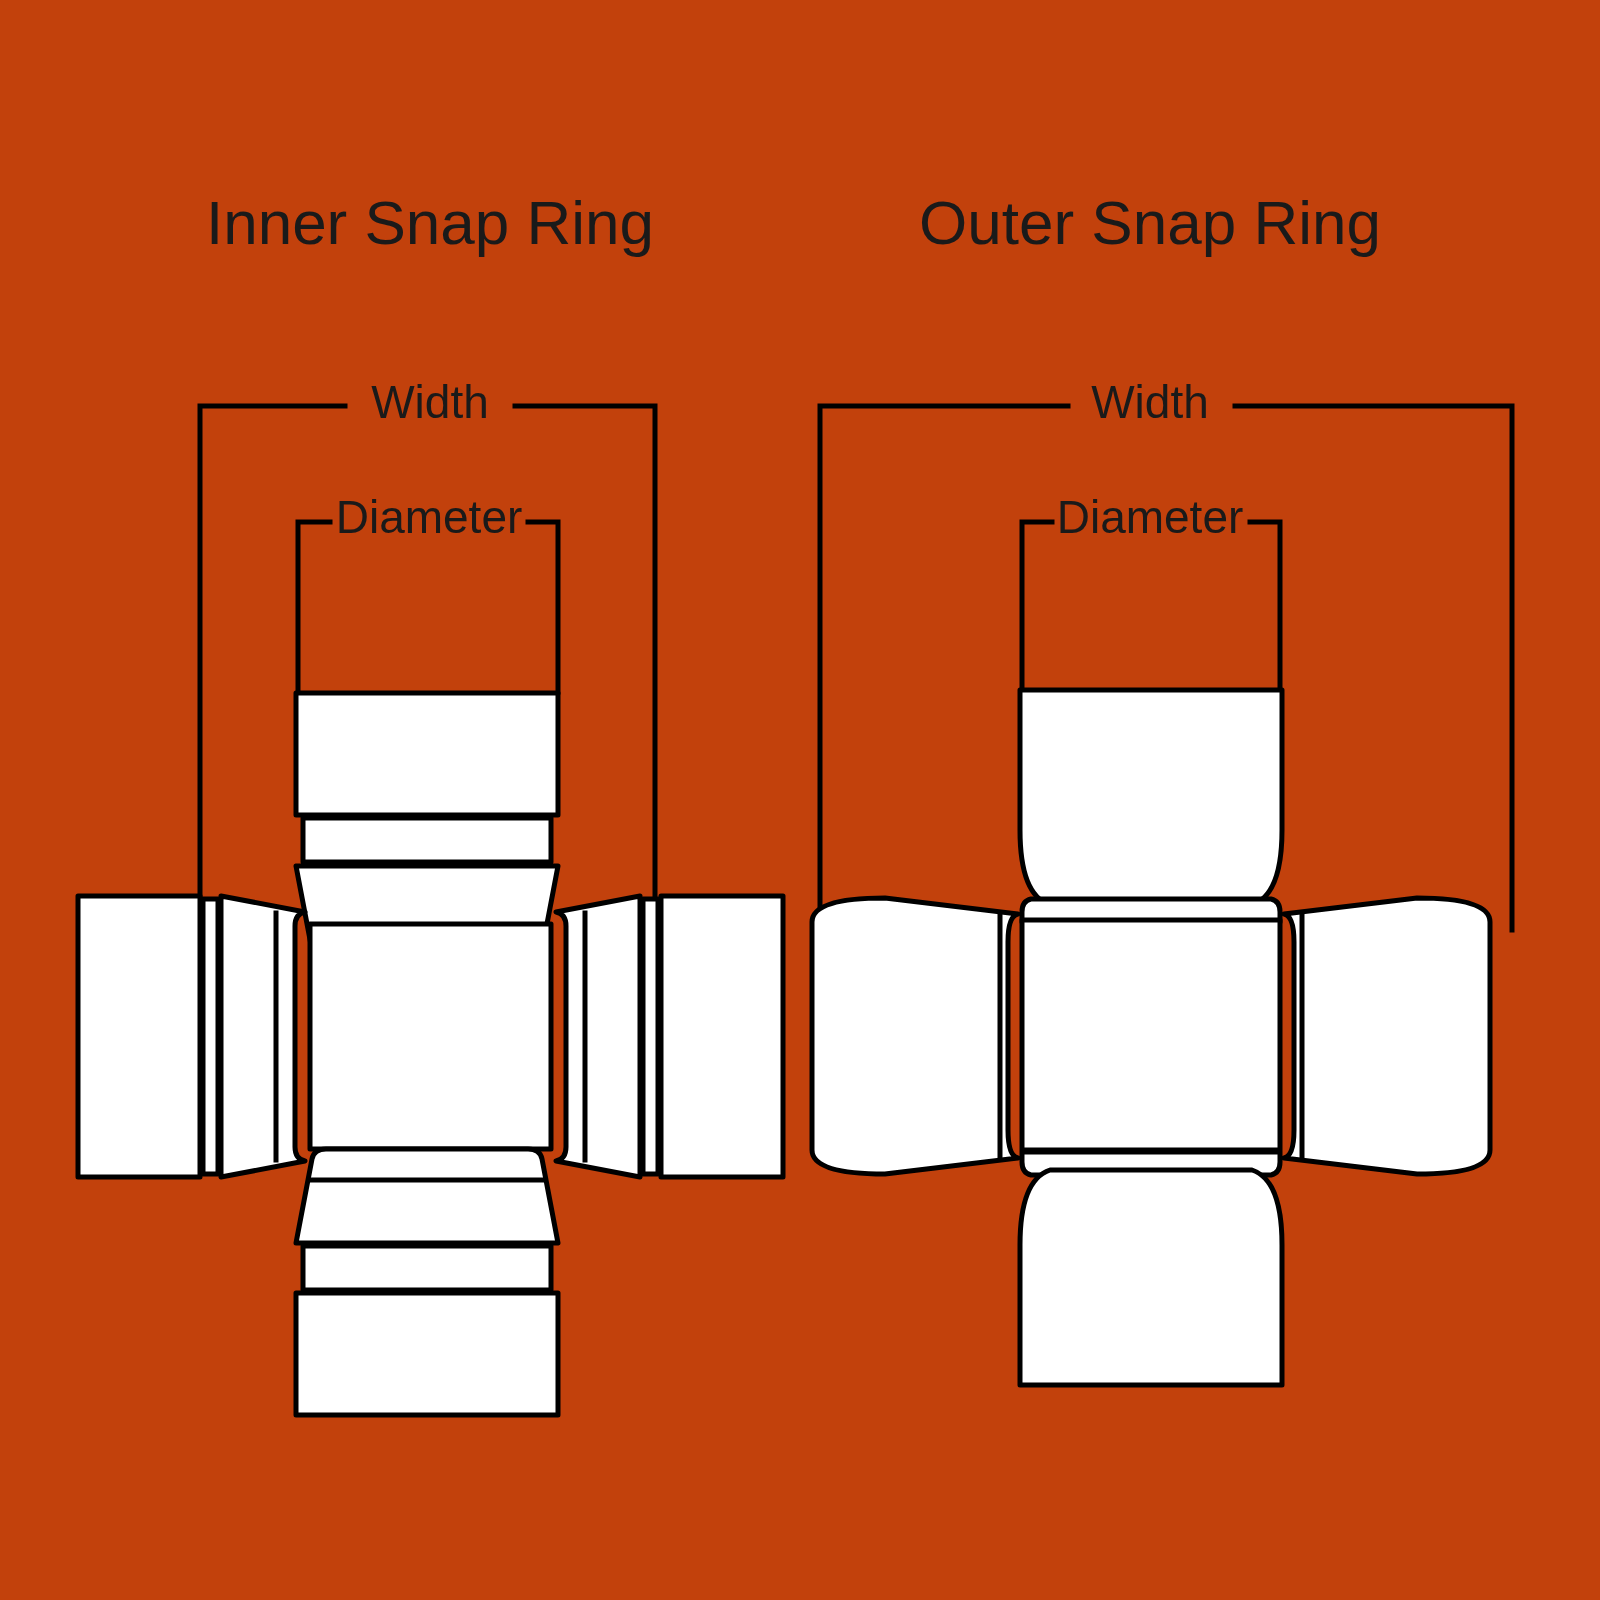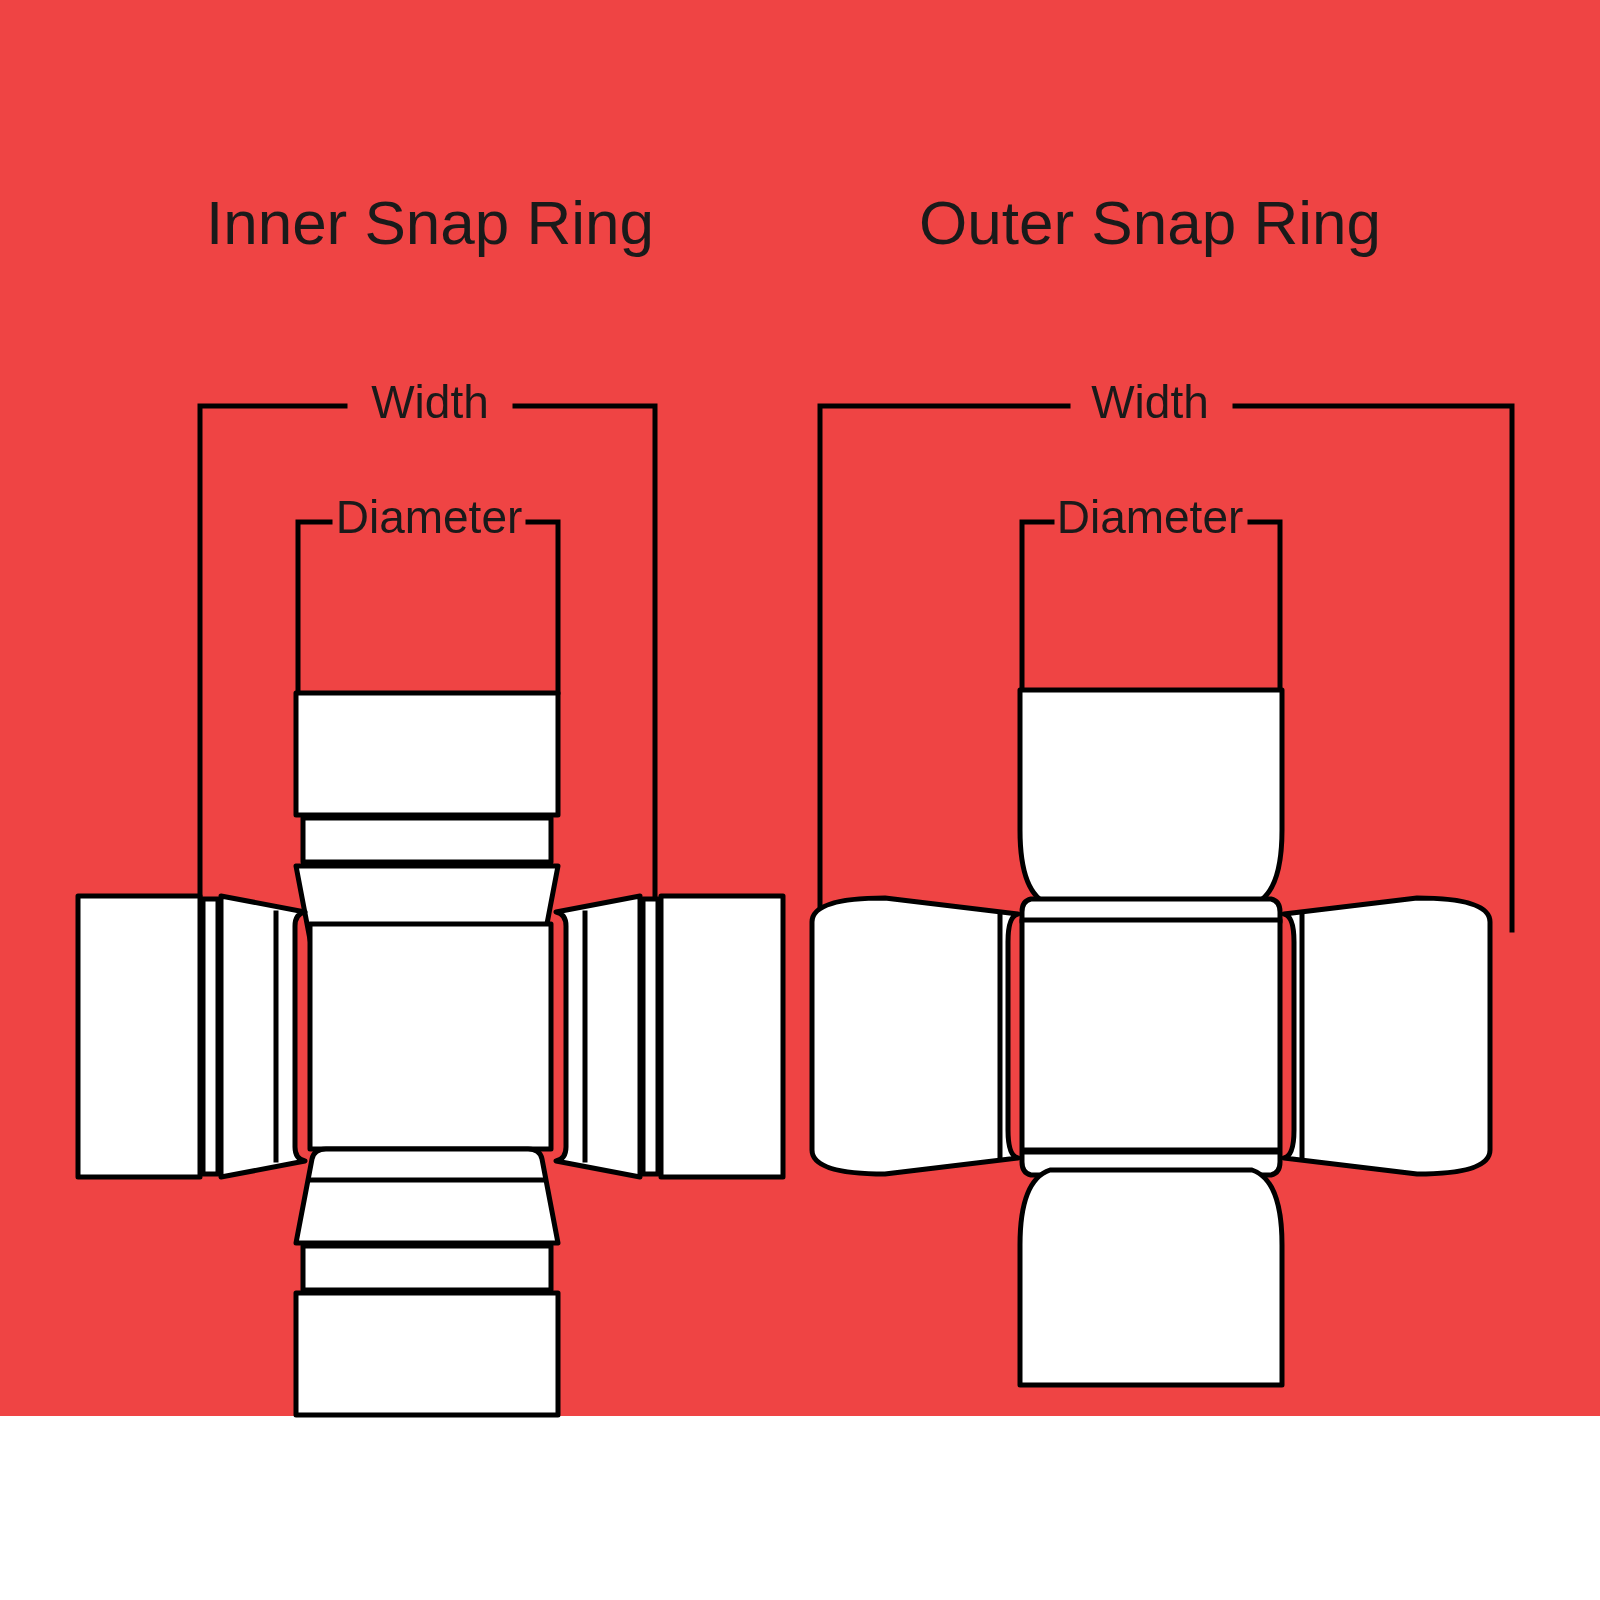--- a/index.html
+++ b/index.html
@@ -9,22 +9,22 @@
   }
   body {
     width: 1600px;
     height: 1600px;
     font-family: "Liberation Sans", sans-serif;
     overflow: hidden;
   }
   #diagram-root {
     position: relative;
     width: 1600px;
-    height: 1416px;
-    background: #ef4444;
+    height: 1600px;
+    background: #c2410c;
   }
   svg.diagram-canvas {
     display: block;
     width: 1600px;
     height: 1600px;
   }
   .part-outline {
     fill: #ffffff;
     stroke: #000000;
     stroke-width: 5;

